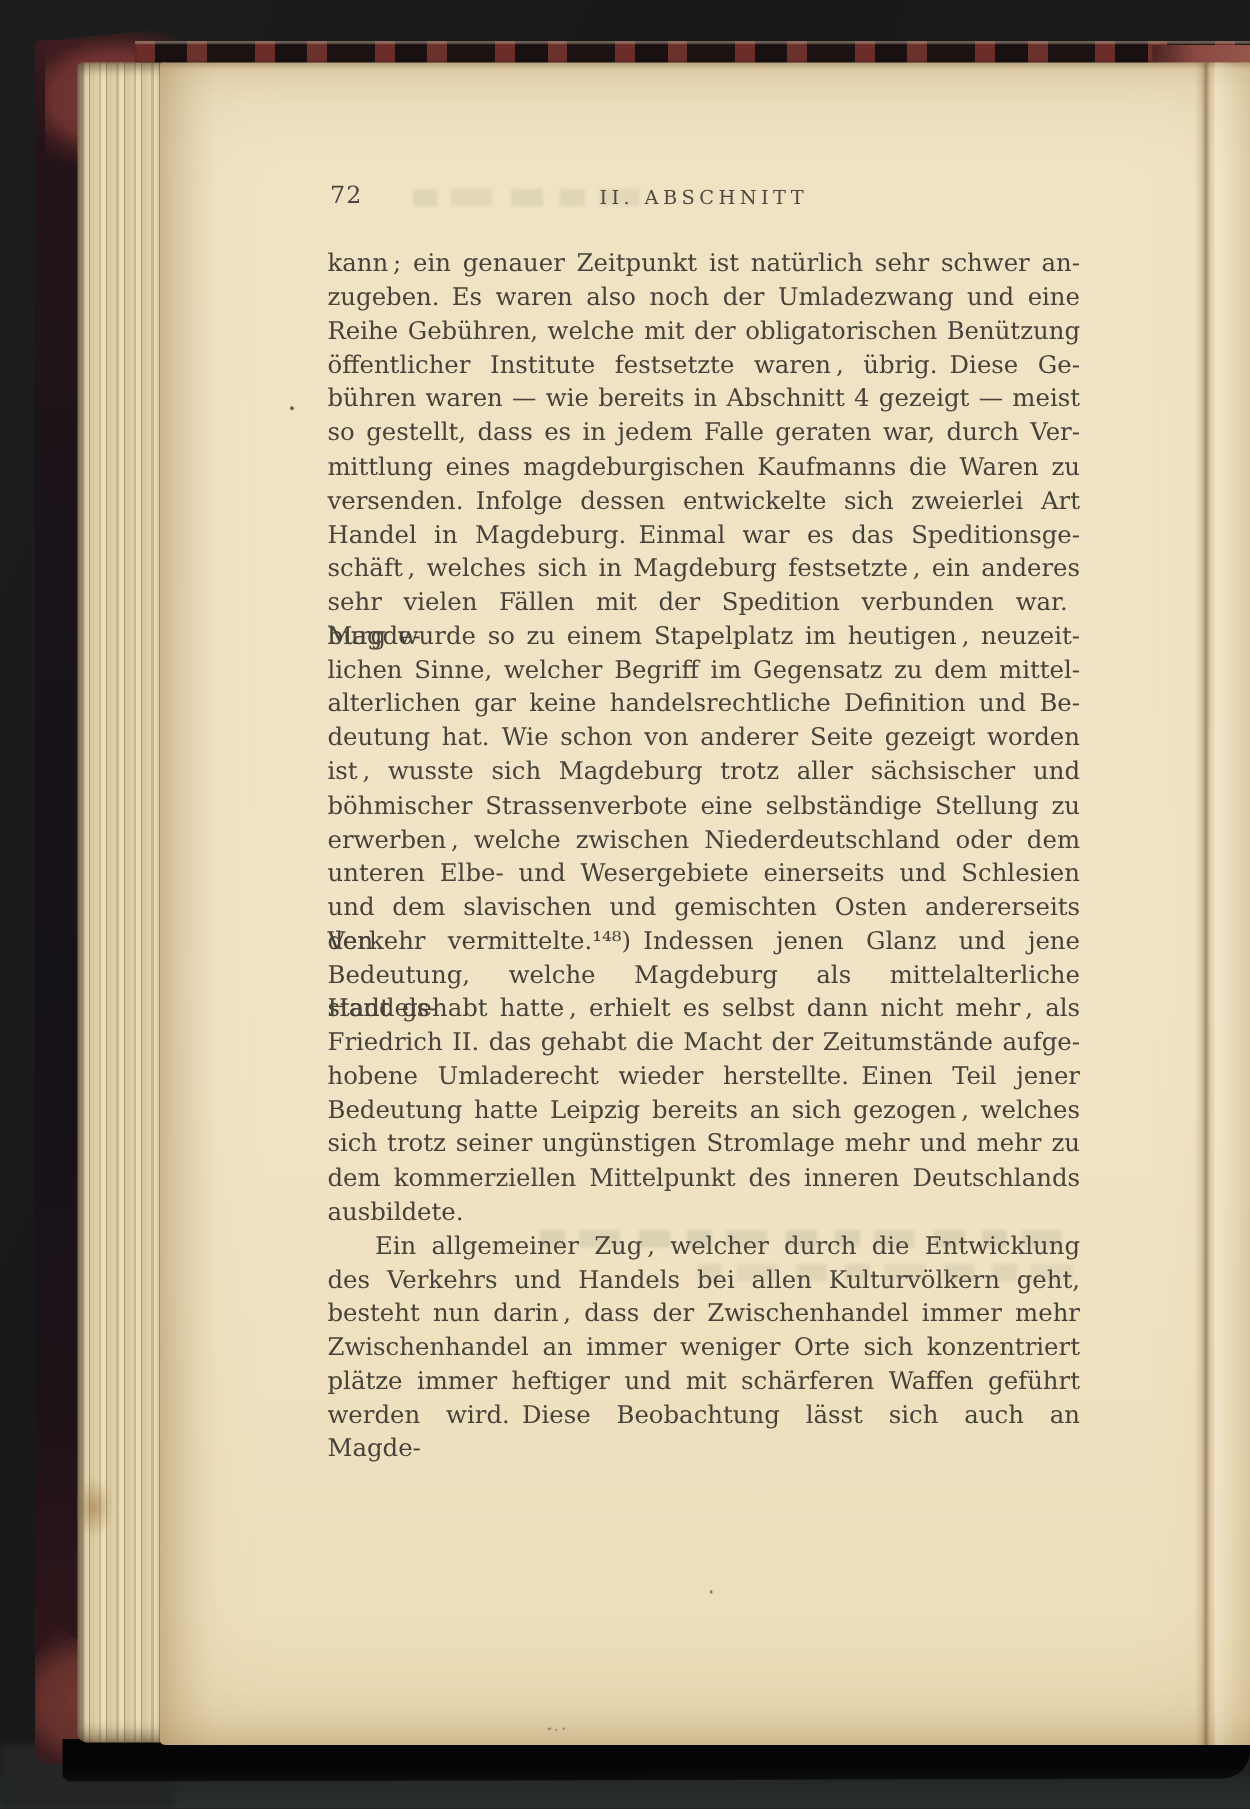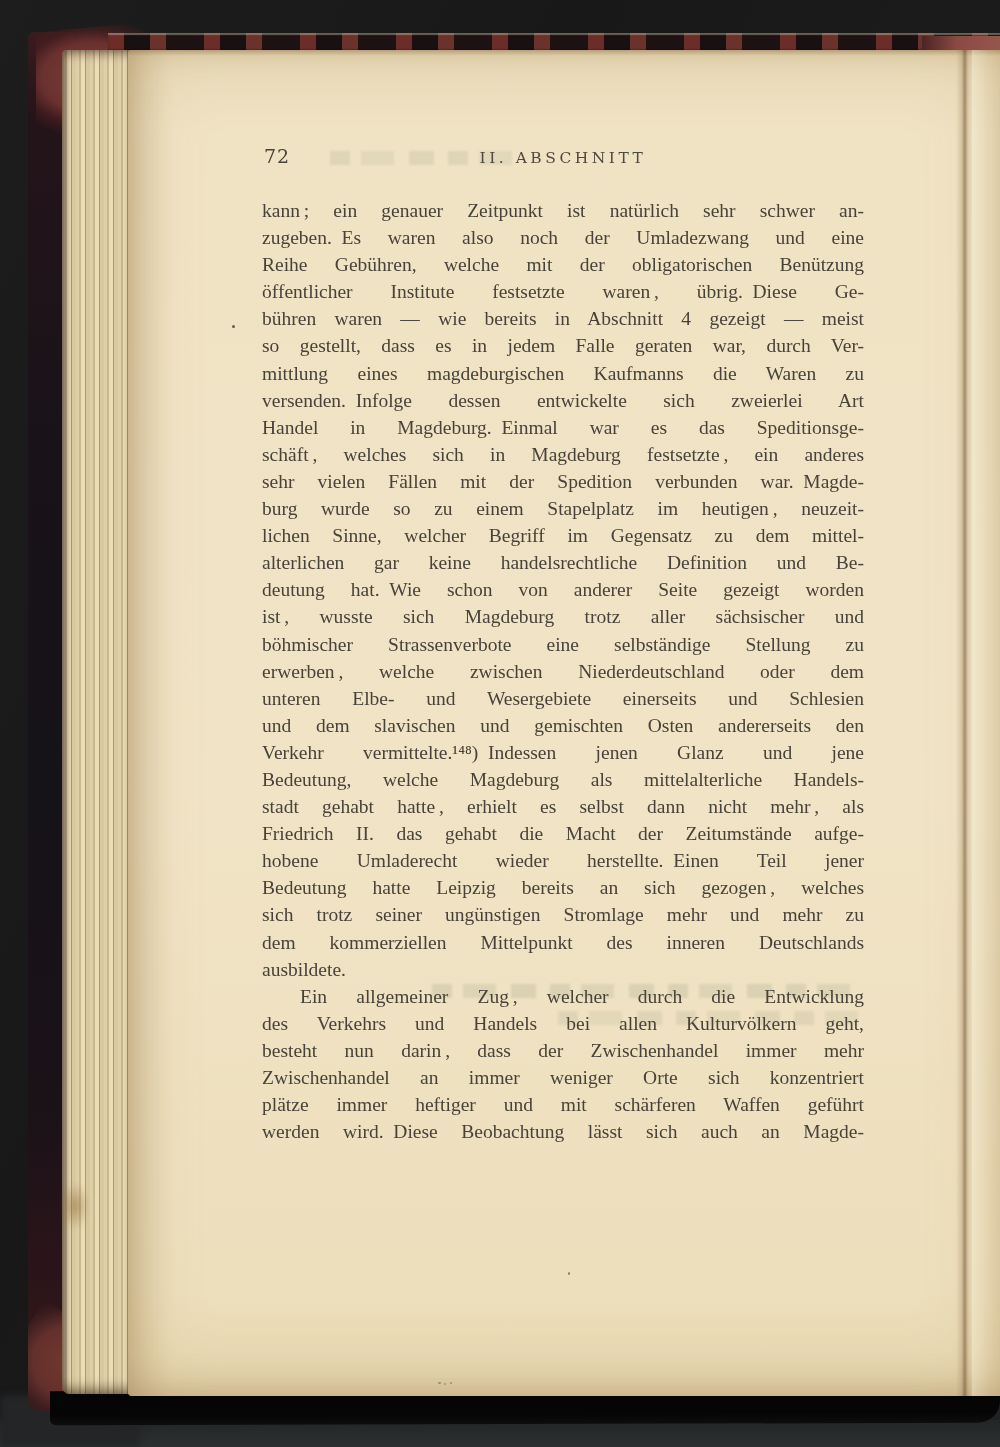--- a/index.html
+++ b/index.html
@@ -72,21 +72,21 @@
   .page-top-shade{position:absolute;left:0;top:0;width:100%;height:6px;z-index:5;
     background:linear-gradient(180deg,rgba(120,90,50,.35),rgba(120,90,50,0));}
 
   
   .page-number{position:absolute;left:136px;top:95px;font-size:19px;letter-spacing:1px;color:#4a453c;z-index:6;}
   .running-header{position:absolute;left:134px;top:99px;width:602px;text-align:center;
     font-size:15.5px;letter-spacing:3.5px;color:#4f4a40;z-index:6;}
 
   
   .body{position:absolute;left:134px;top:147px;width:602px;z-index:6;
-    font-size:19.5px;line-height:27.1px;color:#47423a;word-spacing:1px;font-family:Liberation Serif, serif;}
+    font-size:19.5px;line-height:27.1px;color:#47423a;word-spacing:1px;}
   .line{text-align:justify;text-align-last:justify;-moz-text-align-last:justify;height:27.1px;overflow:visible;}
   .line.flush{text-align-last:left;}
   .line.indent{text-indent:38px;}
 
   
   .smudge{position:absolute;height:14px;z-index:5;opacity:.4;filter:blur(1.2px);
     background:repeating-linear-gradient(90deg,
       rgba(135,145,118,.5) 0 20px, rgba(135,145,118,0) 20px 31px,
       rgba(135,145,118,.42) 31px 64px, rgba(135,145,118,0) 64px 79px,
       rgba(135,145,118,.5) 79px 104px, rgba(135,145,118,0) 104px 118px);}

